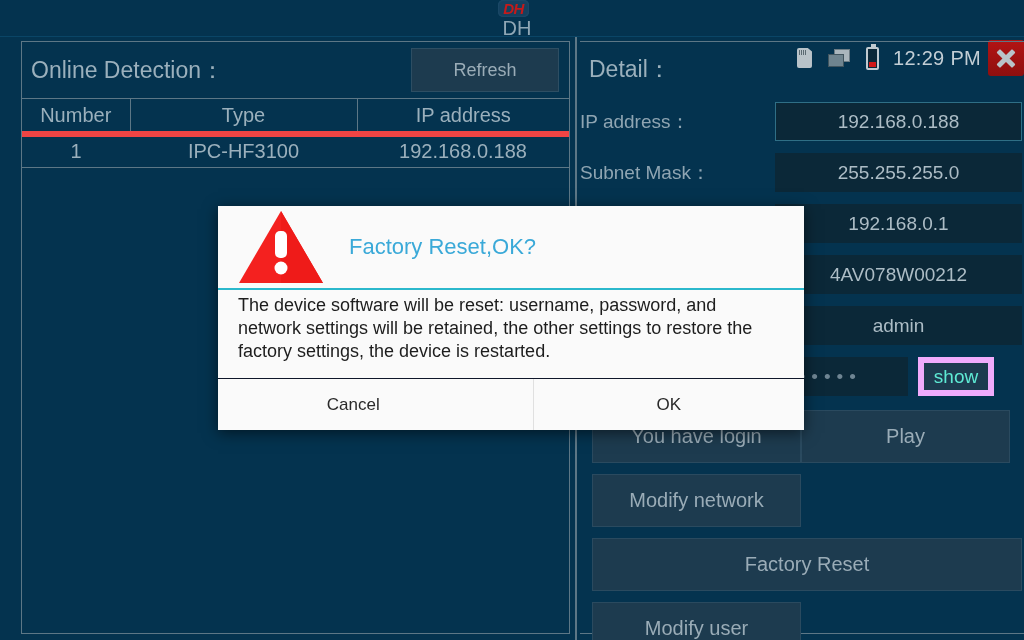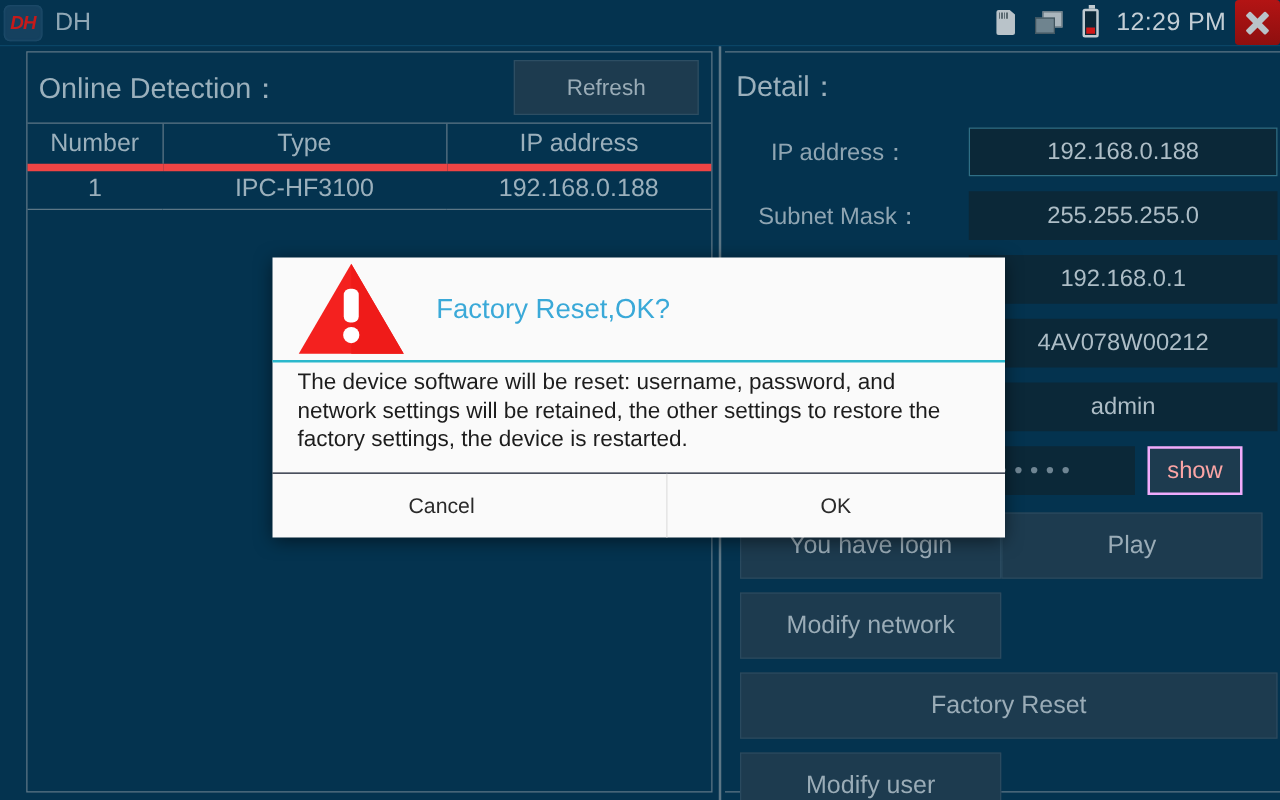--- a/index.html
+++ b/index.html
@@ -15,20 +15,21 @@
     background: #04334f;
   }
 
   
   .titlebar {
     position: absolute; top: 0; left: 0;
     width: 1024px; height: 37px;
     background: #04334f;
     display: flex; align-items: center;
     border-bottom: 1px solid #0a4566;
+    flex-direction: column;
   }
   .dh-logo {
     width: 31px; height: 29px; margin-left: 3px;
     background: #15415f;
     border-radius: 5px;
     display: flex; align-items: center; justify-content: center;
     font-size: 15px; font-weight: bold; font-style: italic;
     color: #c51a1a;
     letter-spacing: -0.5px;
     box-shadow: inset 0 0 2px #2a5b7a;
@@ -161,41 +162,41 @@
   
   .detail-head {
     height: 54px; padding-left: 9px;
     display: flex; align-items: center;
   }
   .form-row {
     display: flex; align-items: center;
     height: 51px; padding-right: 12px;
   }
   .form-label {
-    width: 195px; text-align: center; padding-right: 12px;
+    width: 195px; text-align: left; padding-right: 12px;
     font-size: 19px; color: #8fa5b2;
   }
   .field {
     flex: 1; height: 39px;
     background: #0b2838;
     display: flex; align-items: center; justify-content: center;
     font-size: 19px; color: #adbdc6;
   }
   .field.focused {
     border: 1px solid #2f6f86;
   }
   .field.pw {
     flex: none; width: 133px; justify-content: flex-start; padding-left: 11px;
     letter-spacing: 6px; color: #6f8593; font-size: 19px;
   }
   .show-btn {
     width: 76px; height: 39px; margin-left: 10px;
-    background: #1d3b4f; border: 2px solid #f0abfc;
-    display: flex; align-items: center; justify-content: center;
-    font-size: 19px; color: #fca5a5;
+    background: #1d3b4f; border: 6px solid #f0abfc;
+    display: flex; align-items: center; justify-content: center;
+    font-size: 19px; color: #5eead4;
   }
   .btn-grid {
     padding: 8px 12px 0 12px;
     display: flex; flex-wrap: wrap; gap: 11px 0;
   }
   .abtn {
     height: 53px;
     background: #1d3b4f; border: 1px solid #2a4a5f;
     display: flex; align-items: center; justify-content: center;
     font-size: 20px; color: #9aacb7;

